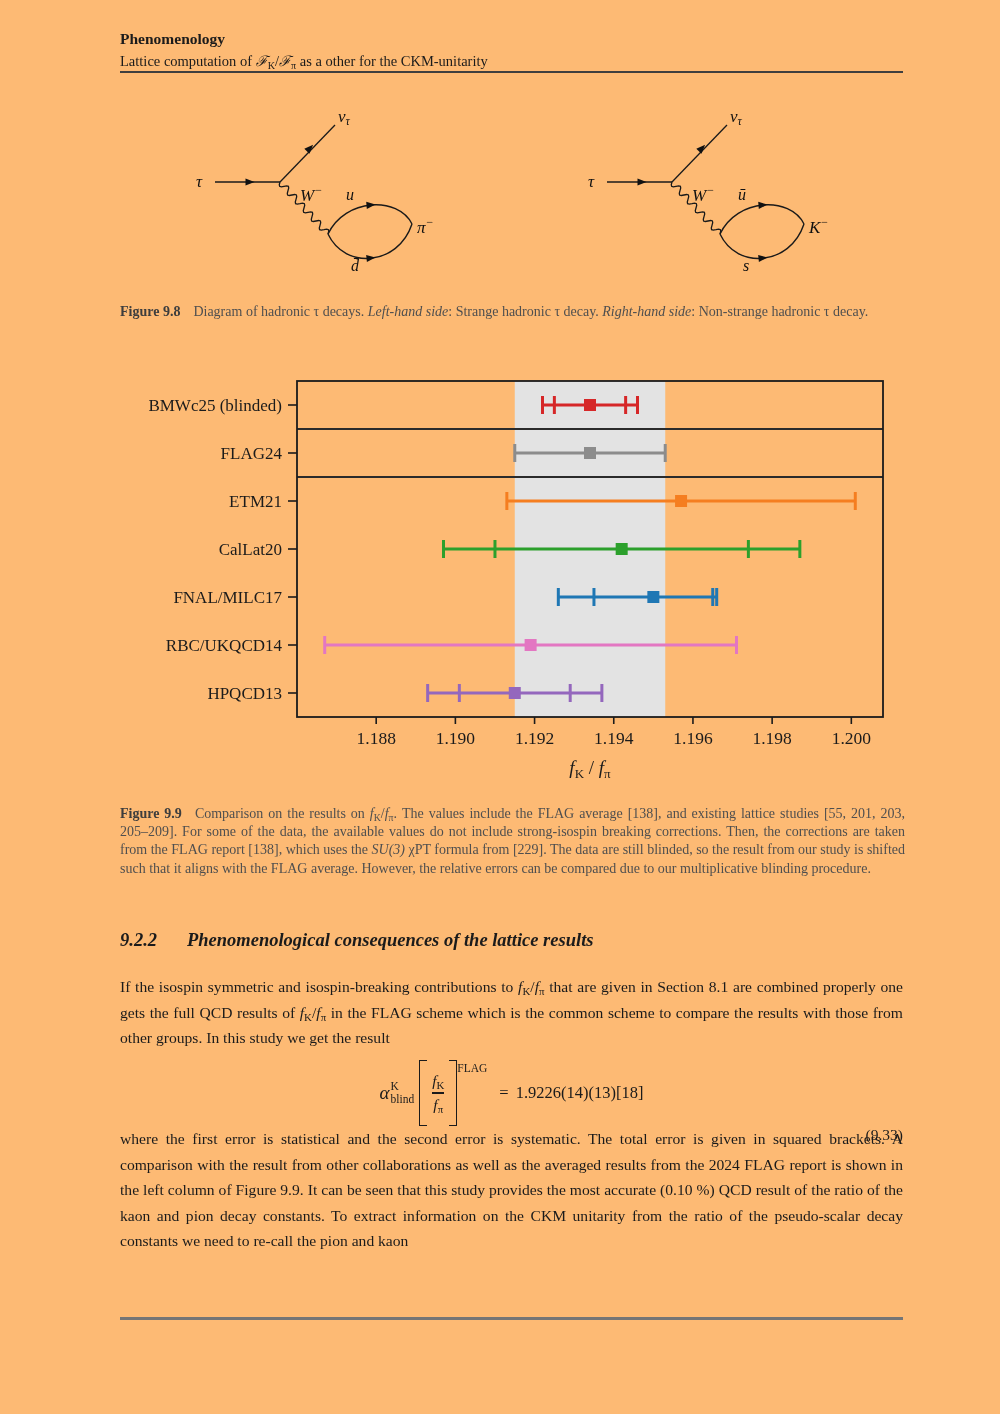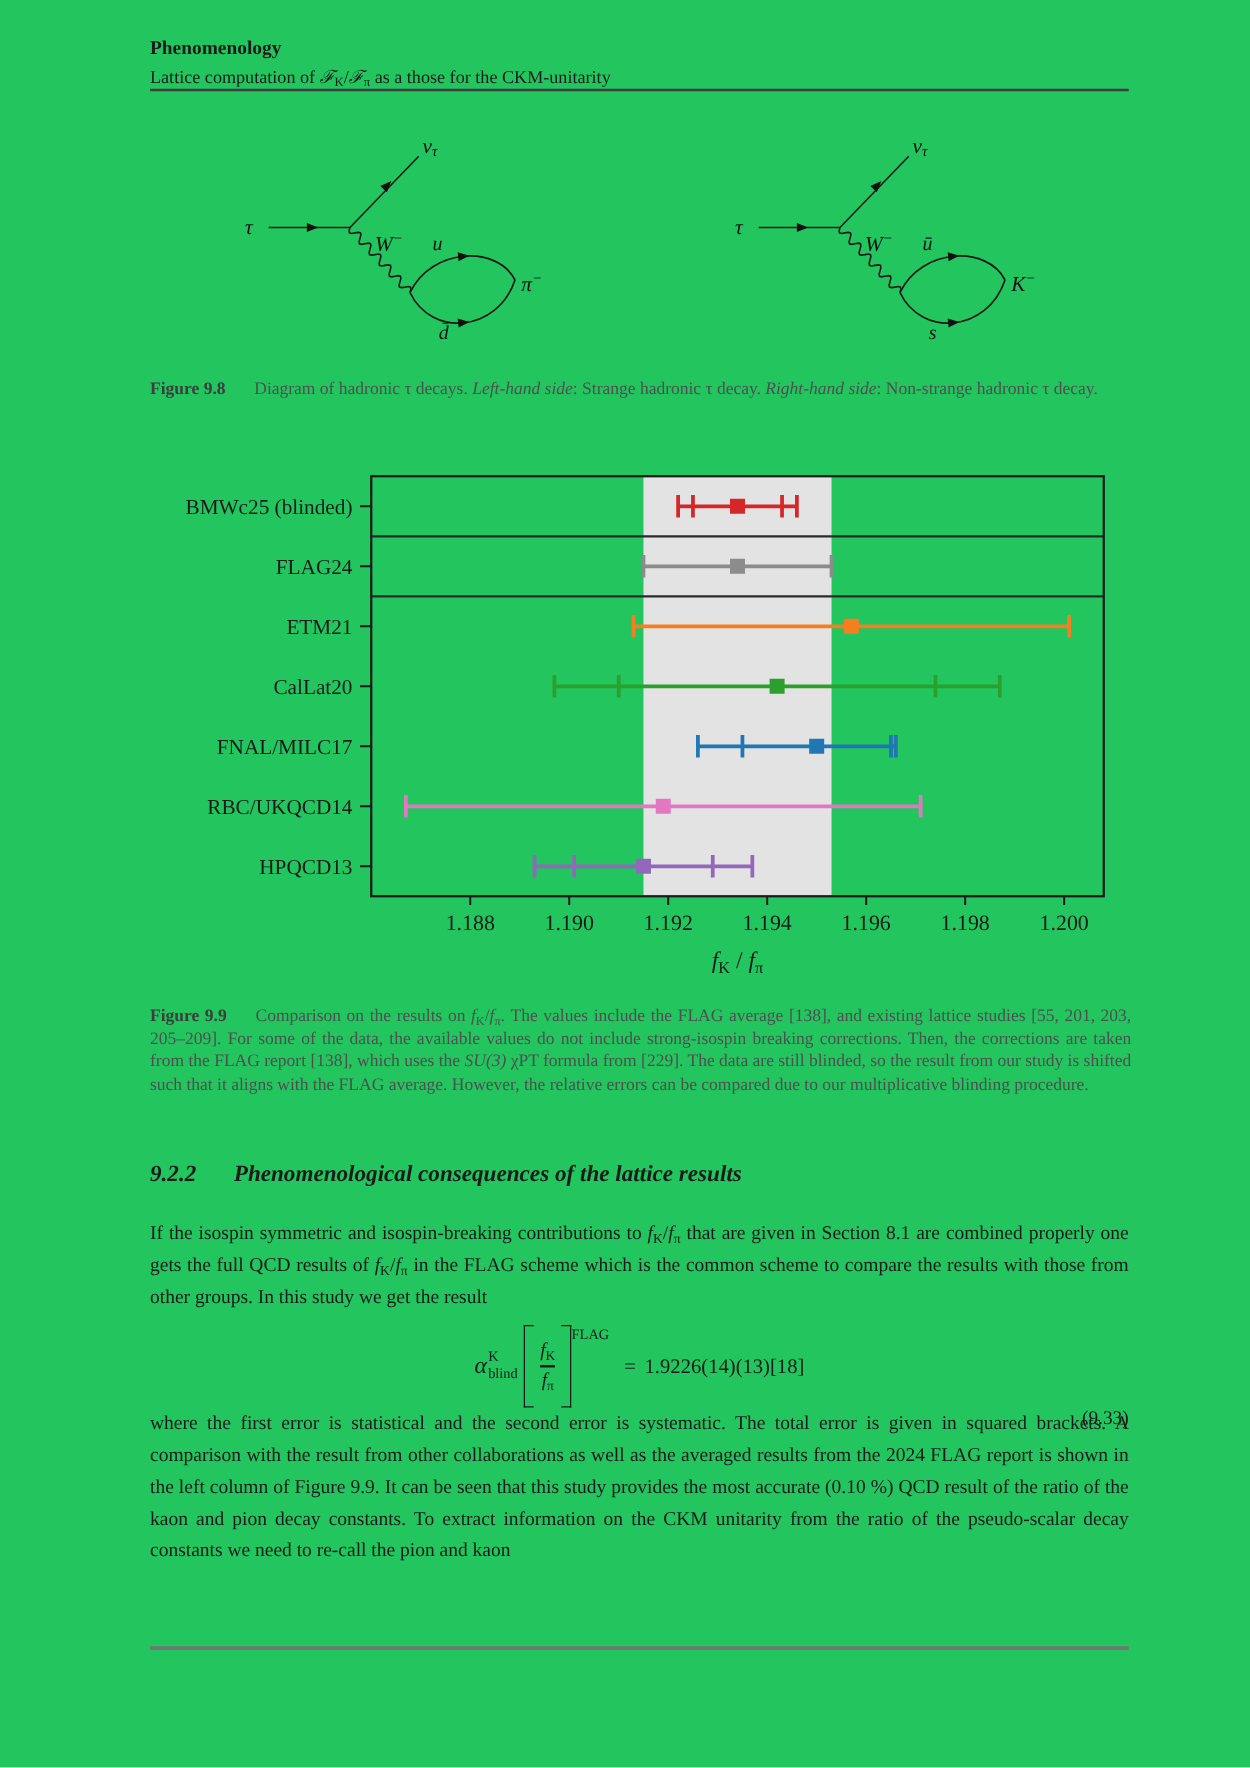--- a/index.html
+++ b/index.html
@@ -1,33 +1,33 @@
 <!DOCTYPE html>
 <html><head>
 <meta charset="utf-8">
 <style>
   html,body{margin:0;padding:0;background:#ffffff;}
-  .page{position:relative;width:1000px;height:1414px;background:#22c55e;
+  .page{position:relative;width:1000px;height:1414px;background:#fdba74;
         font-family:"Liberation Serif","DejaVu Serif",serif;color:#1b1b1b;overflow:hidden;}
   .abs{position:absolute;}
   
   .eyebrow{left:120px;top:30px;width:783px;font-weight:bold;font-size:15.5px;}
   .subtitle{left:120px;top:50px;width:783px;font-size:14.5px;}
   .hrule{left:120px;top:71px;width:783px;height:2px;background:#3f3f3f;}
   
   .fig-row{left:120px;top:100px;width:783px;height:195px;}
   .feyn{position:absolute;top:0;}
   #feyn-left{left:40px;}
   #feyn-right{left:432px;}
   
   .caption{left:120px;width:785px;font-size:14px;line-height:1.3;color:#4f4f4f;text-align:justify;}
   .cap98{top:303px;}
   .cap99{top:805px;}
   .caption b{color:#3d3d3d;}
-  .caption .caplabel{margin-right:23px;}
+  .caption .caplabel{margin-right:13px;}
   
   #chart{left:120px;top:368px;}
   
   .heading{left:120px;top:930px;width:783px;font-weight:bold;font-size:18.5px;font-style:italic;}
   .heading .secnum{margin-right:30px;}
   
   .body-par{left:120px;width:783px;font-size:15.6px;line-height:1.64;text-align:justify;}
   .par1{top:974px;}
   .par2{top:1126px;}
   i.mi{font-style:italic;}
@@ -49,21 +49,21 @@
   
   .frule{left:120px;top:1317px;width:783px;height:3px;background:#757575;}
   .pagenum{left:120px;top:1328px;width:783px;text-align:right;font-size:15.5px;}
 </style>
 </head>
 <body>
 
 <div class="page">
 
   <div class="abs eyebrow">Phenomenology</div>
-  <div class="abs subtitle"><span>Lattice computation of </span><i class="mi">ℱ</i><sub>K</sub><span>/</span><i class="mi">ℱ</i><sub>π</sub><span> as a those for the CKM-unitarity</span></div>
+  <div class="abs subtitle"><span>Lattice computation of </span><i class="mi">ℱ</i><sub>K</sub><span>/</span><i class="mi">ℱ</i><sub>π</sub><span> as a other for the CKM-unitarity</span></div>
   <div class="abs hrule"></div>
 
   <div class="abs fig-row">
     <svg id="feyn-left" class="feyn" width="310" height="195" viewBox="0 0 310 195">
         <line x1="55" y1="82" x2="120" y2="82" stroke="#1a1a1a" stroke-width="1.3"></line>
         <polygon points="-4.5,-3.6 4.5,0 -4.5,3.6" transform="translate(90,82) rotate(0)" fill="#111"></polygon>
         <line x1="120" y1="82" x2="175" y2="25" stroke="#1a1a1a" stroke-width="1.3"></line>
         <polygon points="-4.5,-3.6 4.5,0 -4.5,3.6" transform="translate(150,48) rotate(-46)" fill="#111"></polygon>
         <path d="M120 82 L119.3 84.6 L119.6 86.3 L121.3 86.8 L124.0 86.3 L126.7 85.9 L128.4 86.3 L128.7 88.0 L128.0 90.7 L127.3 93.3 L127.6 95.0 L129.3 95.5 L132.0 95.0 L134.7 94.5 L136.4 95.0 L136.7 96.7 L136.0 99.3 L135.3 102.0 L135.6 103.7 L137.3 104.1 L140.0 103.7 L142.7 103.2 L144.4 103.7 L144.7 105.4 L144.0 108.0 L143.3 110.6 L143.6 112.3 L145.3 112.8 L148.0 112.3 L150.7 111.9 L152.4 112.3 L152.7 114.0 L152.0 116.7 L151.3 119.3 L151.6 121.0 L153.3 121.5 L156.0 121.0 L158.7 120.5 L160.4 121.0 L160.7 122.7 L160.0 125.3 L159.3 128.0 L159.6 129.7 L161.3 130.1 L164.0 129.7 L166.7 129.2 L168.4 129.7 L168.7 131.4 L168.0 134.0" fill="none" stroke="#1a1a1a" stroke-width="1.3"></path>
         <path d="M168,134 C185,98 238,96 252,124" fill="none" stroke="#1a1a1a" stroke-width="1.4"></path>

